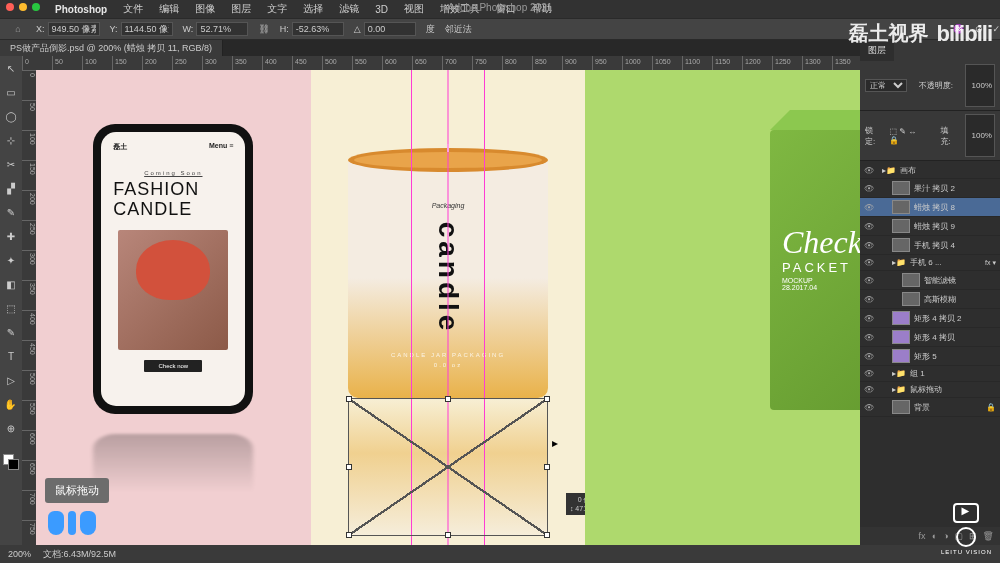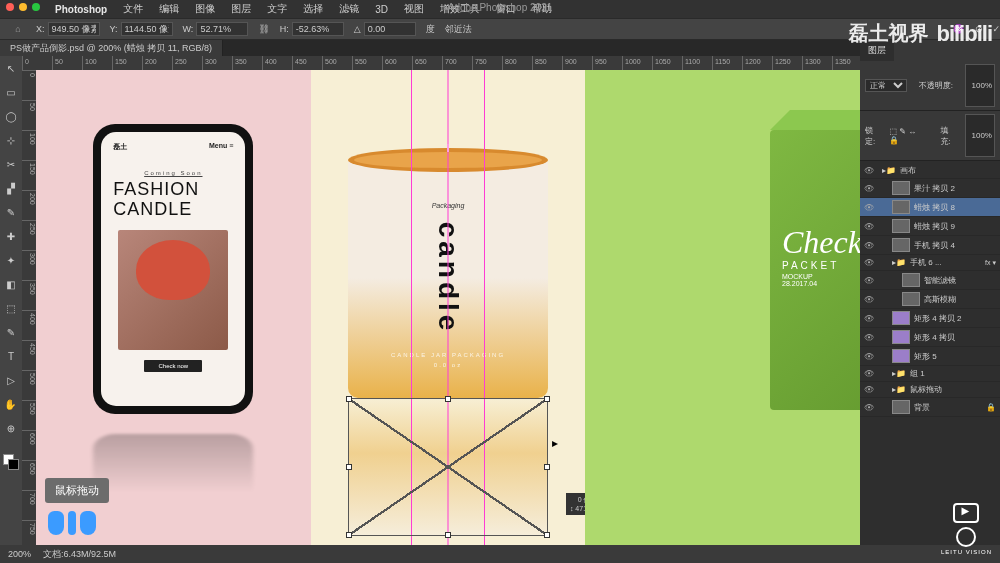--- a/index.html
+++ b/index.html
@@ -49,21 +49,21 @@
 .transform-box .diag{position:absolute;width:100%;height:100%}
 .transform-box .diag::before,.transform-box .diag::after{content:"";position:absolute;top:0;left:0;width:100%;height:100%;background:linear-gradient(to bottom right,transparent 49.5%,#555 49.5%,#555 50.5%,transparent 50.5%)}
 .transform-box .diag::after{transform:scaleX(-1)}
 .transform-info{position:absolute;bottom:20px;right:-60px;background:#333;color:#ccc;font-size:7px;padding:2px 4px;line-height:1.3;white-space:pre}
 .guide-v{position:absolute;top:0;bottom:0;width:1px;background:#ff3bd4;z-index:8}
 .juice{position:absolute;top:60px;right:-50px;width:140px;height:280px}
 .carton{width:100%;height:100%;background:linear-gradient(135deg,#7fb842,#649a2f);position:relative;border-radius:4px}
 .carton-top{position:absolute;top:-20px;left:0;right:-20px;height:20px;background:#8cc84f;transform:skewX(-45deg);transform-origin:bottom left}
 .juice-label{position:absolute;top:100px;left:12px;color:#fff}
 .juice-title{font-family:cursive;font-size:32px;font-style:italic;line-height:.8}
-.juice-sub{font-size:10px;letter-spacing:3px;margin-top:4px}
+.juice-sub{font-size:13px;letter-spacing:3px;margin-top:4px}
 .toolbar{position:absolute;top:56px;left:0;width:22px;bottom:18px;background:#444;display:flex;flex-direction:column;align-items:center;padding-top:4px;gap:8px;z-index:20}
 .toolbar .tool{width:16px;height:16px;display:flex;align-items:center;justify-content:center;color:#ccc;font-size:10px;cursor:pointer}
 .toolbar .swatches{margin-top:10px;position:relative;width:16px;height:16px}
 .toolbar .sw-fg{position:absolute;width:11px;height:11px;background:#fff;border:1px solid #888;top:0;left:0}
 .toolbar .sw-bg{position:absolute;width:11px;height:11px;background:#000;border:1px solid #888;bottom:0;right:0}
 .right-panels{position:absolute;top:40px;right:0;width:140px;bottom:18px;background:#2e2e2e;display:flex;flex-direction:column;z-index:20}
 .watermark{position:absolute;top:20px;right:8px;z-index:30;display:flex;align-items:center;gap:8px;color:#fff;opacity:.9}
 .watermark .cn{font-size:20px;font-weight:700}
 .watermark .bili{font-size:22px;font-weight:900;letter-spacing:-1px}
 .panel-tabs{display:flex;background:#383838;font-size:9px}
@@ -395,20 +395,28 @@
         <span>鼠标拖动</span>
       </div>
       <div class="layer">
         <span class="eye">👁</span>
         <span class="indent" style="width:10px"></span>
         <span class="thumb"></span>
         <span>背景</span>
         <span style="margin-left:auto">🔒</span>
       </div>
     </div>
+  <div class="panel-footer">
+    <span>fx</span>
+    <span>◐</span>
+    <span>◑</span>
+    <span>▢</span>
+    <span>⊞</span>
+    <span>🗑</span>
+  </div>
 </div>
 
 <div class="hint">鼠标拖动</div>
 <div class="mouse-icons">
   <div class="mi"></div>
   <div class="mi mid"></div>
   <div class="mi"></div>
 </div>
 <div class="cursor">▸</div>
 

